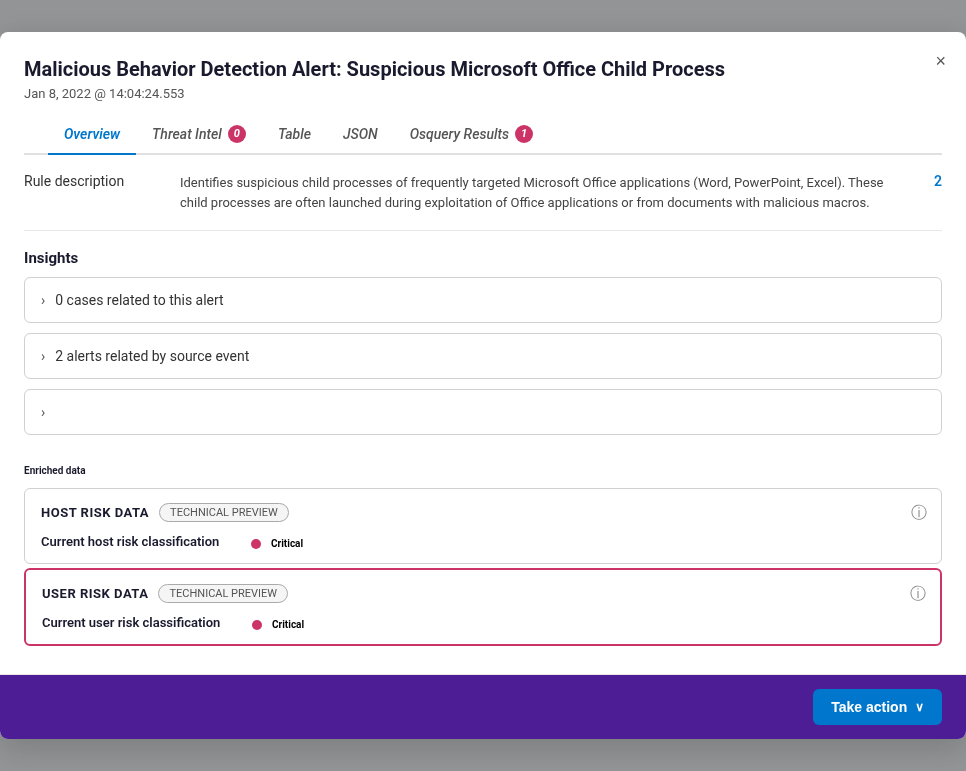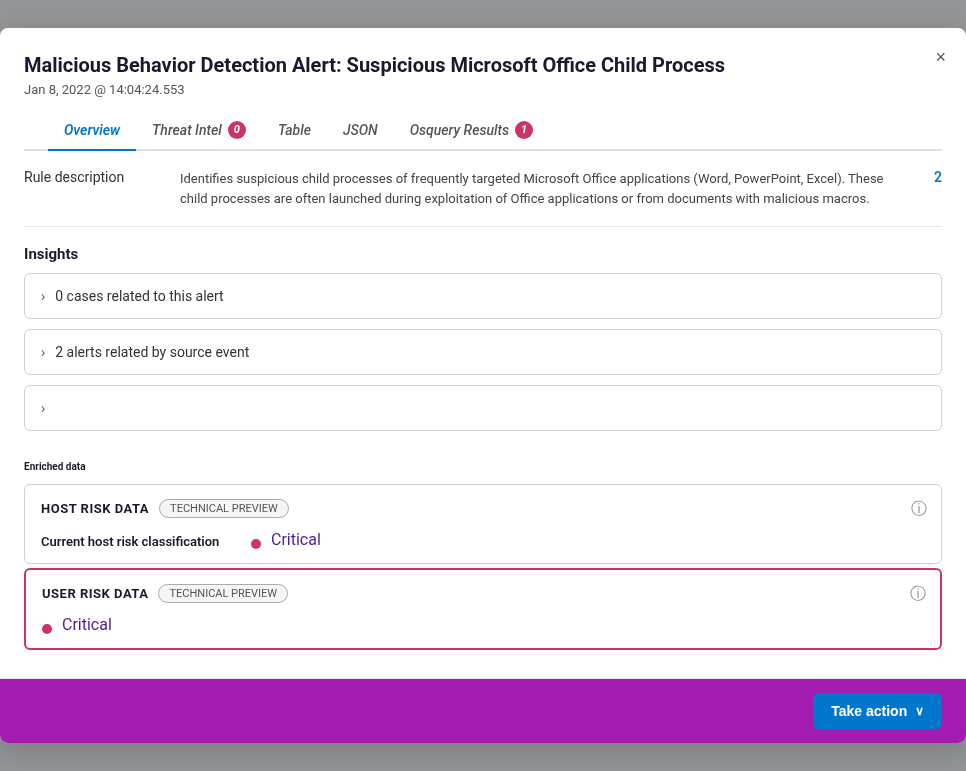--- a/index.html
+++ b/index.html
@@ -212,29 +212,30 @@
       min-width: 200px;
     }
     .risk-dot {
       width: 10px;
       height: 10px;
       border-radius: 50%;
       background: #cc3366;
       display: inline-block;
     }
     .risk-value {
-      font-size: 16px;
-      color: #4c1d95;
+      font-size: 10px;
+      color: #000000;
+      font-weight: bold;
     }
     .modal-footer {
       display: flex;
       justify-content: flex-end;
       padding: 14px 24px;
       border-top: 1px solid #e8e8e8;
-      background: #a21caf;
+      background: #4c1d95;
       flex-shrink: 0;
     }
     .take-action-btn {
       background: #0077cc;
       color: #fff;
       border: none;
       border-radius: 6px;
       padding: 10px 18px;
       font-size: 14px;
       font-weight: 600;
@@ -318,20 +319,21 @@
         </div>
       </div>
 
       <div class="risk-card highlighted">
         <div class="risk-card-header">
           <span class="risk-card-title">USER RISK DATA</span>
           <span class="tech-preview-badge">TECHNICAL PREVIEW</span>
         </div>
         <span class="info-icon">ⓘ</span>
         <div class="risk-row">
+          <span class="risk-row-label">Current user risk classification</span>
           <span class="risk-dot"></span>
           <span class="risk-value">Critical</span>
         </div>
       </div>
 
     </div>
 
     <div class="modal-footer">
       <button class="take-action-btn">
         <span>Take action</span>

